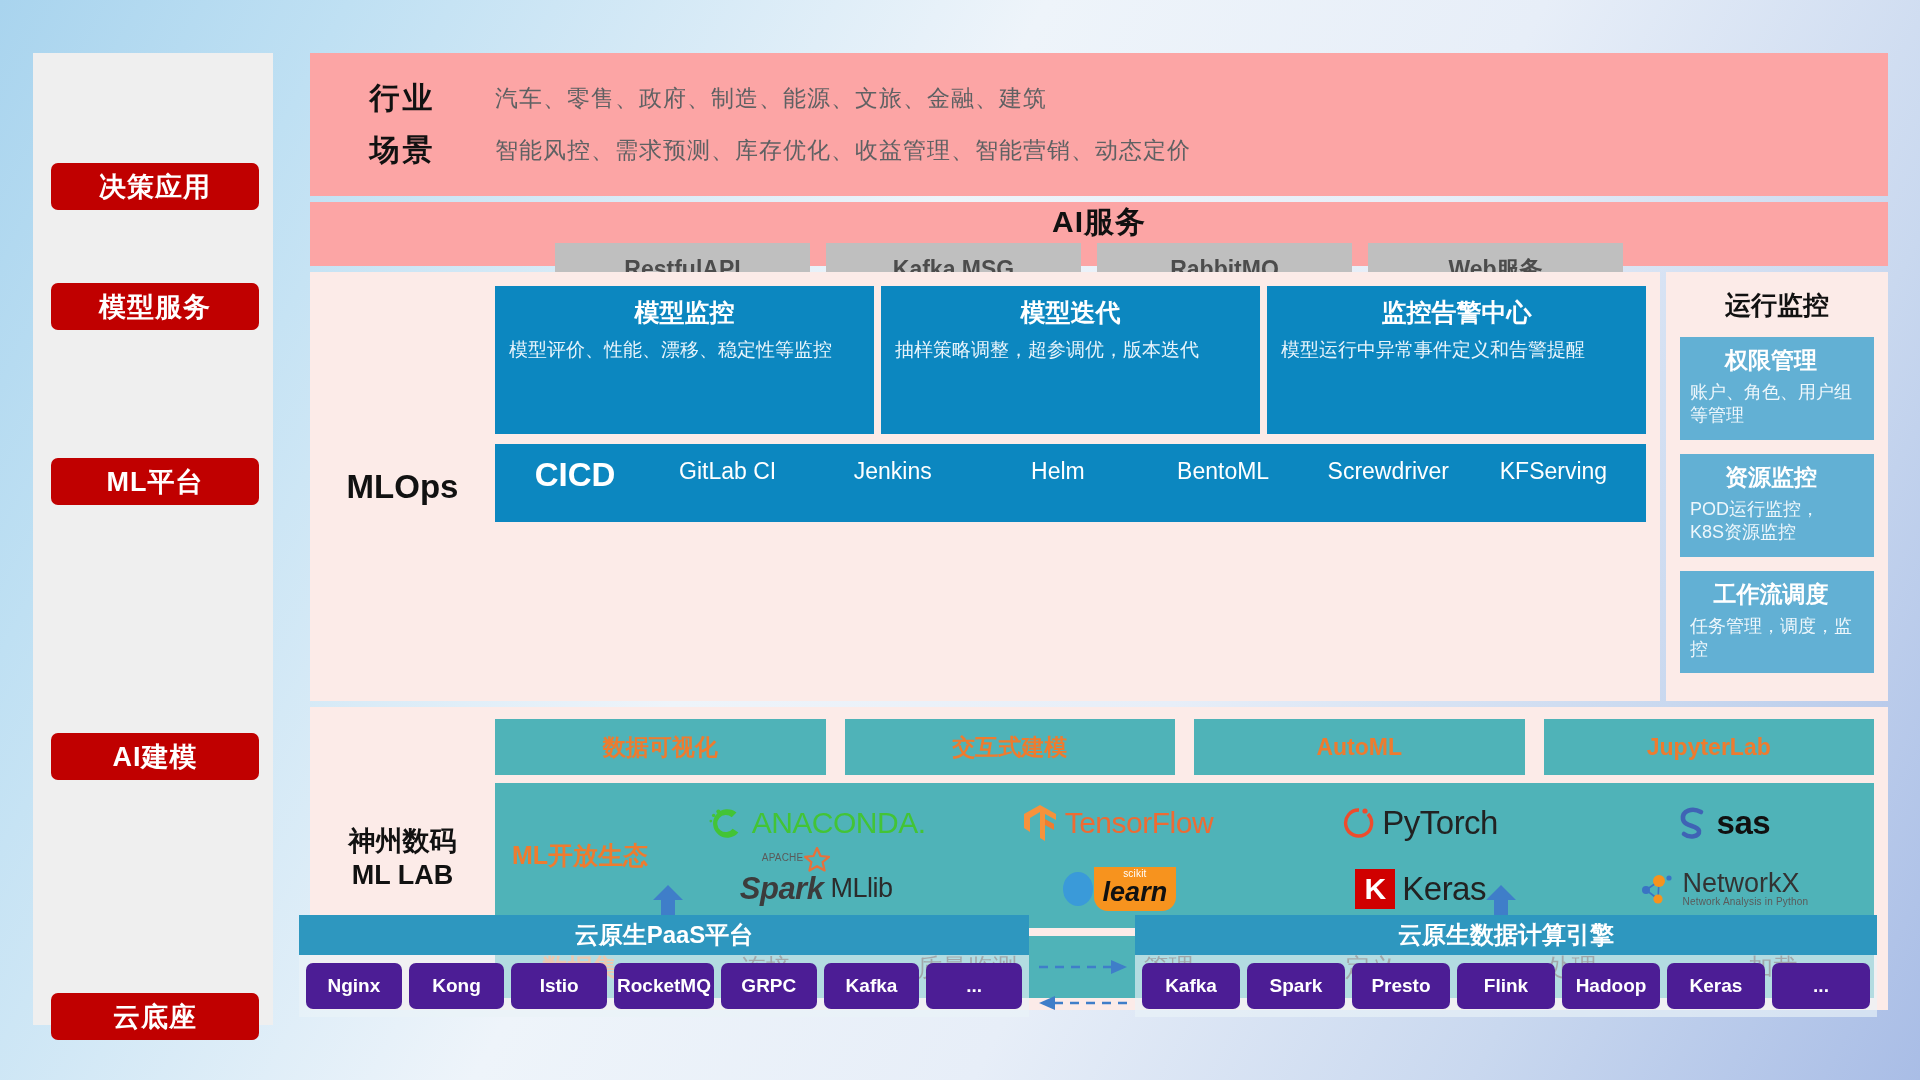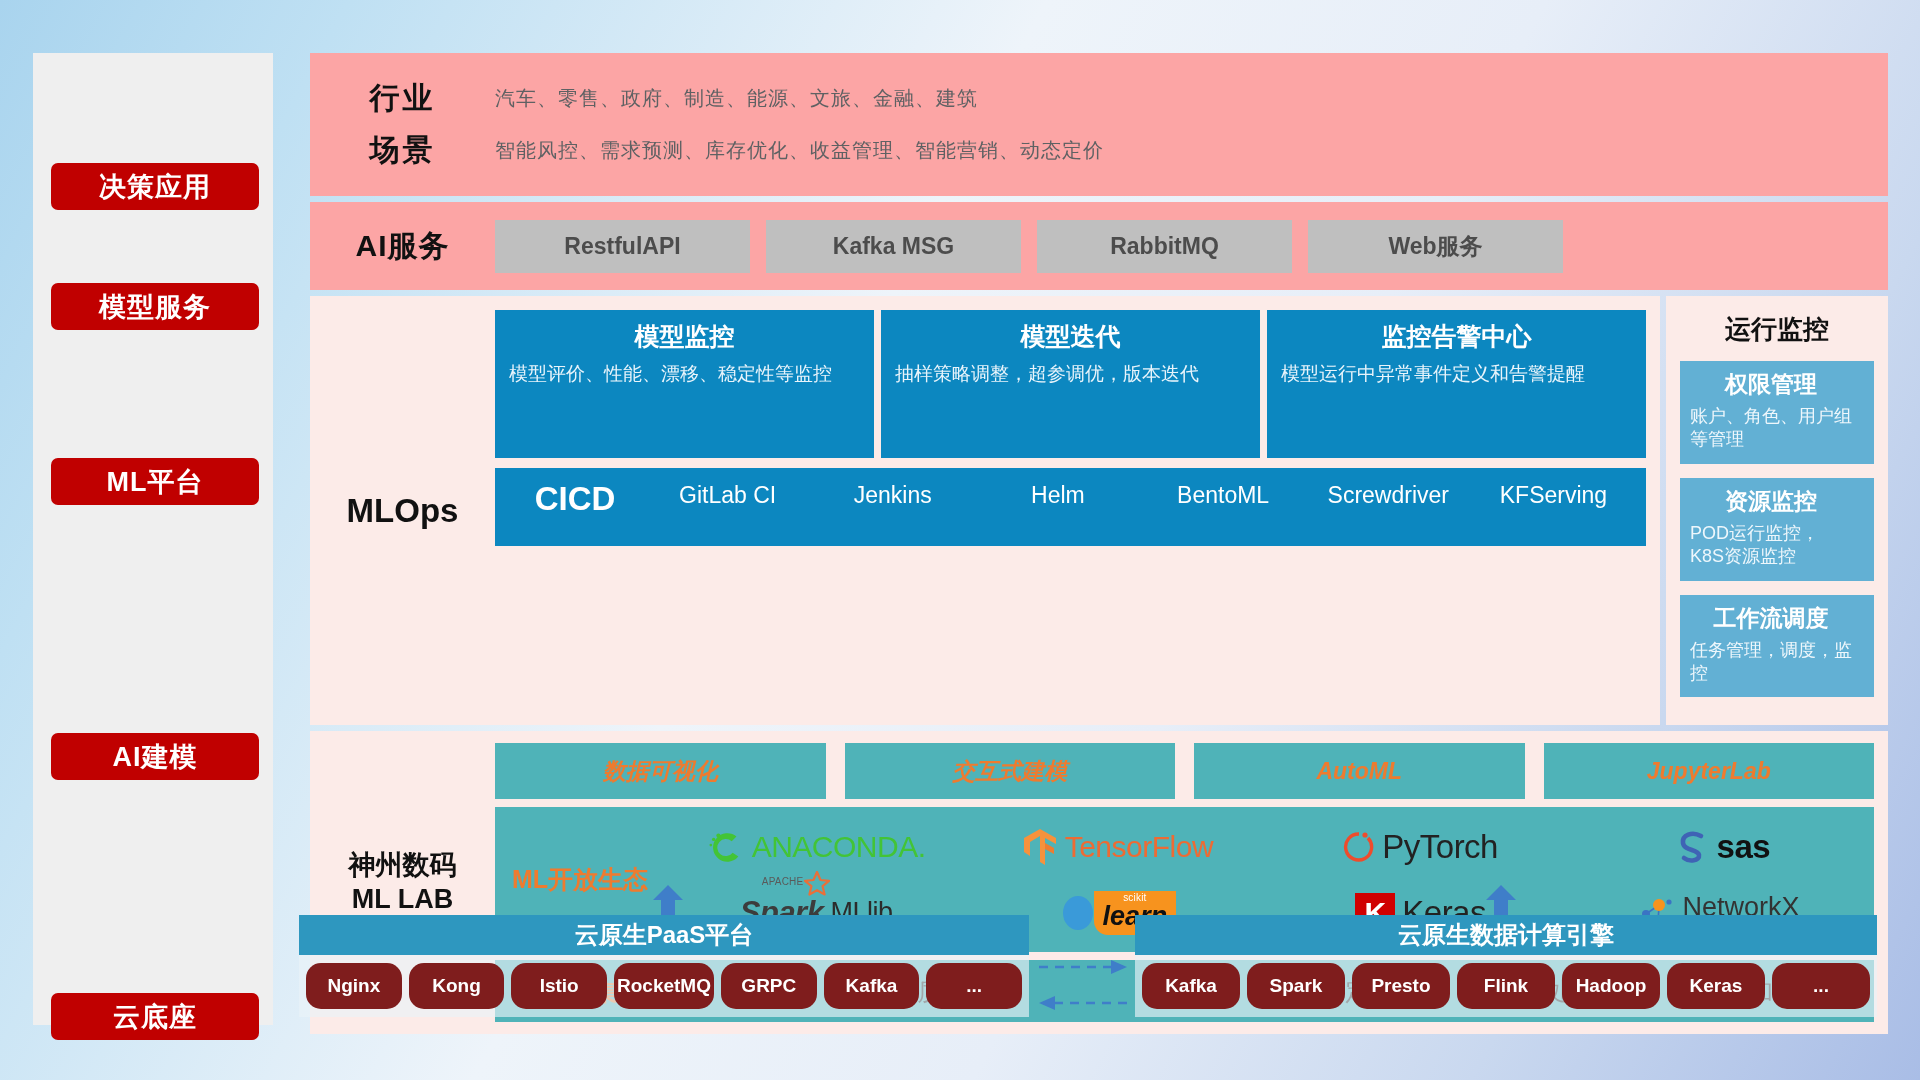--- a/index.html
+++ b/index.html
@@ -34,24 +34,24 @@
   .band{ background:#fca5a5; width:100%; position:relative; }
   .band + .band{ margin-top:6px; }
 
   
   #band-industry{ height:143px; padding:19px 0 0 0; }
   .kv-row{ display:flex; align-items:center; height:52px; }
   .kv-key{
     width:185px; text-align:center; font-weight:bold; font-size:30px; color:#111;
     letter-spacing:3px;
   }
-  .kv-val{ font-size:20px; color:#5f6163; letter-spacing:1px; }
-
-  
-  #band-aiservice{ height:88px; display:flex; align-items:center; }
+  .kv-val{ font-size:23px; color:#5f6163; letter-spacing:1px; }
+
+  
+  #band-aiservice{ height:64px; display:flex; align-items:center;flex-direction:column; }
   #band-aiservice .sec-label{
     width:185px; text-align:center; font-weight:bold; font-size:30px; color:#111;
     letter-spacing:1px;
   }
   .svc-wrap{ flex:1; display:flex; justify-content:flex-start; padding-right:20px;gap:16px; }
   .svc-box{
     width:255px; height:53px; background:#bfbfbf; color:#4c4c4c;
     font-size:23px; font-weight:bold;
     display:flex; align-items:center; justify-content:center;
   }
@@ -86,21 +86,21 @@
   .mon-card h5{ font-size:23px; color:#fff; font-weight:bold; text-align:center; margin-bottom:5px;}
   .mon-card p{ font-size:18px; color:#eef7fc; line-height:1.3; }
 
   
   #band-model{ background:#fcebe8; padding:12px 14px 12px 0; display:flex; }
   #model-label{
     width:185px; display:flex; flex-direction:column; align-items:center; justify-content:center;
     font-size:27px; font-weight:bold; color:#111; line-height:1.25; text-align:center;
   }
   #model-right{ flex:1; }
-  .tool-row{ display:flex; gap:19px;font-style:italic; }
+  .tool-row{ display:flex; gap:19px; }
   .tool-box{
     flex:1; height:56px; background:#4fb3b8; color:#ee7b2f;
     font-size:23px; font-weight:bold;
     display:flex; align-items:center; justify-content:center;
   }
   .eco-row{ margin-top:8px; background:#4fb3b8; display:flex; align-items:center; min-height:145px; }
   .eco-label{ width:170px; text-align:center; color:#ee7b2f; font-size:25px; font-weight:bold; }
   .eco-logos{ flex:1; display:grid; grid-template-columns:repeat(4,1fr); align-items:center; justify-items:center; }
   .logo{ display:flex; align-items:center; gap:7px; height:66px; }
   .logo-txt{ font-size:30px; letter-spacing:-0.5px; }
@@ -112,21 +112,21 @@
   #cloud-zone{ position:absolute; left:299px; top:885px; width:1578px; height:140px; }
   .cloud-group{ position:absolute; top:30px; }
   #paas-group{ left:0px; width:730px; }
   #data-group{ left:836px; width:742px; }
   .cloud-head{
     height:40px; background:#2e97bf; color:#fff; font-size:24px; font-weight:bold;
     display:flex; align-items:center; justify-content:center;
   }
   .cloud-body{ background:rgba(233,243,248,.65); padding:8px 7px; display:flex; gap:7px; }
   .chip{
-    flex:1; min-height:46px; background:#7f1d1d; border-radius:15px; color:#fff;
+    flex:1; min-height:46px; background:#4c1d95; border-radius:7px; color:#fff;
     font-size:19px; font-weight:bold;
     display:flex; align-items:center; justify-content:center; text-align:center; line-height:1.1;
     padding:2px 3px;
   }
   .up-arrow{
     position:absolute; top:0px; width:34px; height:32px;
   }
   .dash-arrows{ position:absolute; left:738px; top:68px; width:92px; height:62px; }
 
   .eco-sub{ font-size:10px; color:#5a5a5a; letter-spacing:.2px; }

